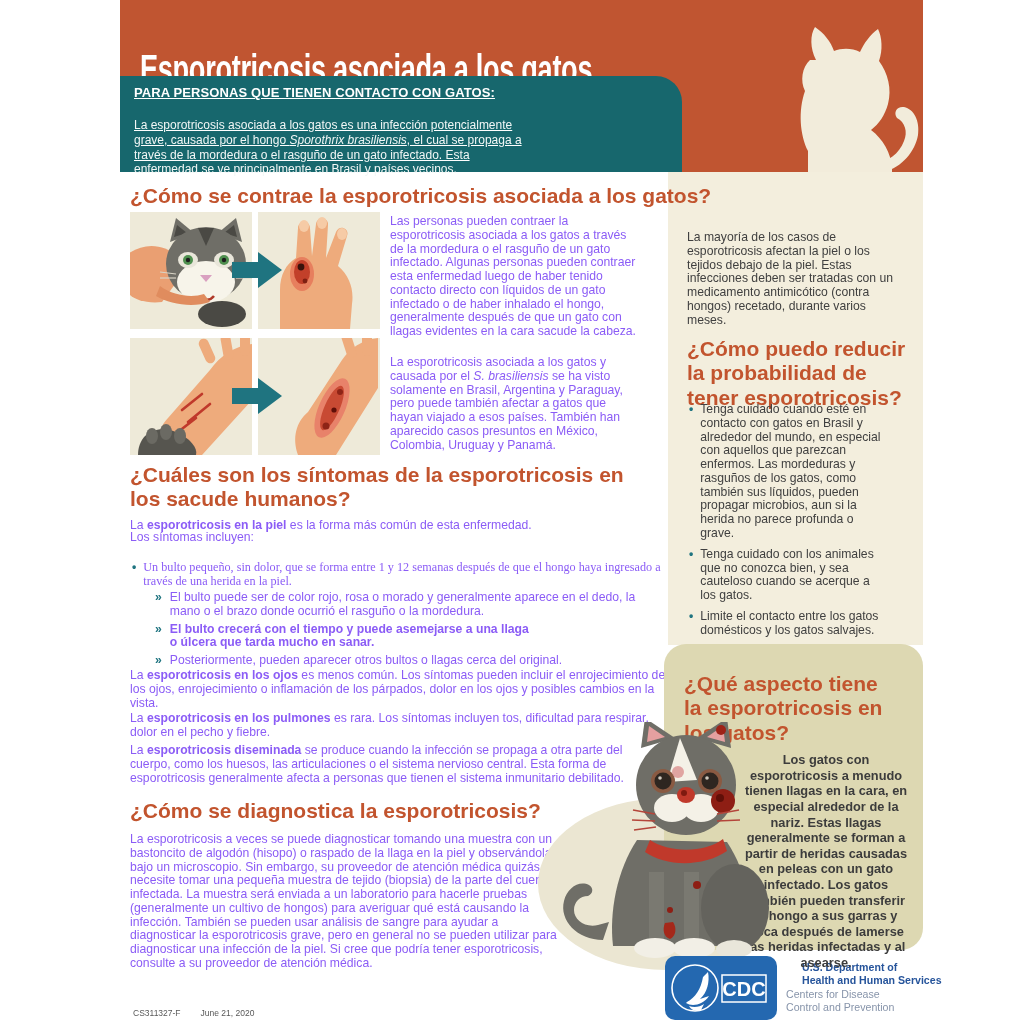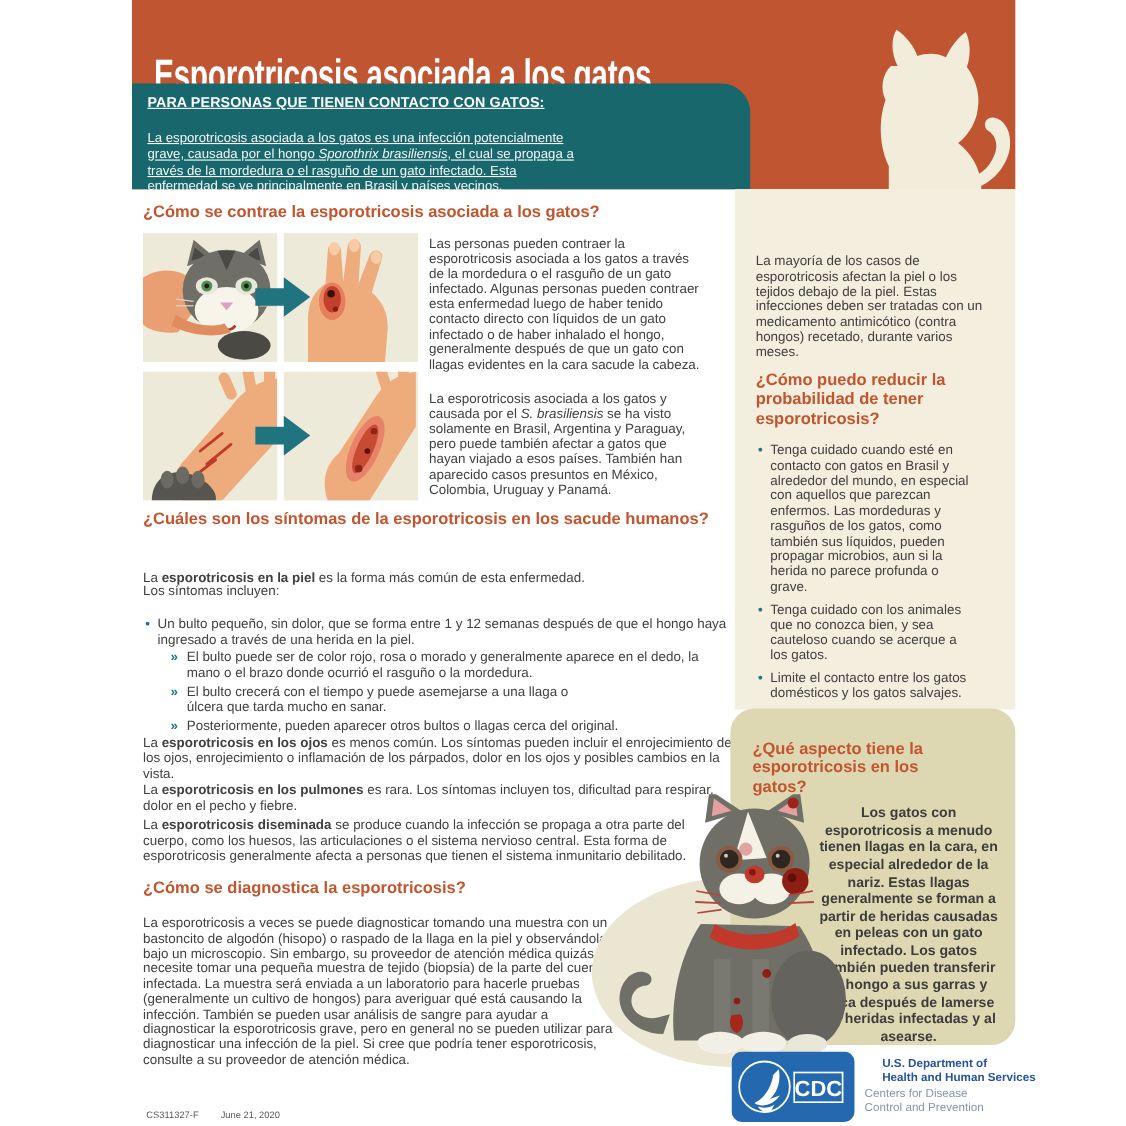--- a/index.html
+++ b/index.html
@@ -10,32 +10,32 @@
   .band{left:120px;top:0;width:803px;height:172px;background:#c05531;}
   .title{left:140px;top:20px;font-size:40px;font-weight:bold;color:#ffffff;
          letter-spacing:-0.5px;white-space:nowrap;transform:scaleX(.68);transform-origin:0 0;}
   .catsil{left:772px;top:24px;}
   .tealbox{left:120px;top:76px;width:562px;height:96px;background:#17676d;
            border-radius:0 26px 0 0;box-sizing:border-box;padding:9px 16px 12px 14px;color:#ffffff;text-decoration:underline;}
   .tb-head{margin:0;font-size:13px;font-weight:bold;letter-spacing:.1px;}
   .tb-body{margin:18px 0 0 0;font-size:12px;line-height:1.23;width:390px;color:#f2f7f6;}
   .i{font-style:italic;} .b{font-weight:bold;}
   
-  .rh{color:#c2542e;font-weight:bold;font-size:15px;line-height:1.16;margin:0;}
+  .rh{color:#c2542e;font-weight:bold;font-size:21px;line-height:1.16;margin:0;}
   .nowrap{white-space:nowrap;}
   
-  .body{font-size:12.2px;line-height:1.13;margin:0;color:#404040;}
+  .body{font-size:12.2px;line-height:1.13;margin:0;color:#8b5cf6;}
   
   .panel{width:122px;height:117px;background:#eeead9;}
   
   .bl{display:flex;gap:7px;margin:0;}
   .mk{color:#1f7480;font-weight:bold;font-size:12.2px;line-height:1.13;flex:0 0 auto;}
   .subs{list-style:none;margin:0;padding:0;}
   .subs li{display:flex;gap:8px;margin-bottom:4px;}
-  .w490{width:490px;} .w365{width:365px;}
+  .w490{width:490px;} .w365{width:365px;font-weight:bold;}
   
   .sbg{left:668px;top:172px;width:255px;height:473px;background:#f3eedd;}
   .side-p{font-size:12.2px;line-height:1.13;margin:0;}
   .sb-list{list-style:none;margin:0;padding:0;}
   .sb-list li{display:flex;gap:7px;margin-bottom:7px;}
   .sb-list .tx{width:186px;}
   .beige{left:664px;top:644px;width:259px;height:306px;background:#ddd8b2;border-radius:22px;
          box-sizing:border-box;padding:28px 14px 0 20px;z-index:2;}
   .aspect-h{width:200px;}
   .aspect-p{margin:7px 0 0 58px;width:168px;text-align:center;font-weight:bold;
@@ -154,21 +154,21 @@
   <p class="abs body" style="left:390px;top:356px;width:250px;"><span>La esporotricosis asociada a los gatos y causada por el </span><span class="i">S. brasiliensis</span><span> se ha visto solamente en Brasil, Argentina y Paraguay, pero puede también afectar a gatos que hayan viajado a esos países. También han aparecido casos presuntos en México, Colombia, Uruguay y Panamá.</span></p>
 
   <h2 class="abs rh" style="left:130px;top:463px;width:520px;">¿Cuáles son los síntomas de la esporotricosis en los sacude humanos?</h2>
 
   <p class="abs body" style="left:130px;top:519px;width:545px;"><span>La </span><span class="b">esporotricosis en la piel</span><span> es la forma más común de esta enfermedad.</span></p>
 
   <p class="abs body" style="left:130px;top:531px;">Los síntomas incluyen:</p>
 
   <div class="abs bl" style="left:132px;top:561px;width:535px;">
     <span class="mk">•</span>
-    <span class="body" style="width:520px;">Un bulto pequeño, sin dolor, que se forma entre 1 y 12 semanas después de que el hongo haya ingresado a través de una herida en la piel.</span>
+    <span class="body" style="width:520px;font-family:Liberation Serif, serif;">Un bulto pequeño, sin dolor, que se forma entre 1 y 12 semanas después de que el hongo haya ingresado a través de una herida en la piel.</span>
   </div>
 
   <ul class="abs subs" style="left:155px;top:591px;">
     <li>
       <span class="mk">»</span>
       <span class="body w490">El bulto puede ser de color rojo, rosa o morado y generalmente aparece en el dedo, la mano o el brazo donde ocurrió el rasguño o la mordedura.</span>
     </li>
     <li>
       <span class="mk">»</span>
       <span class="body w365">El bulto crecerá con el tiempo y puede asemejarse a una llaga o úlcera que tarda mucho en sanar.</span>

